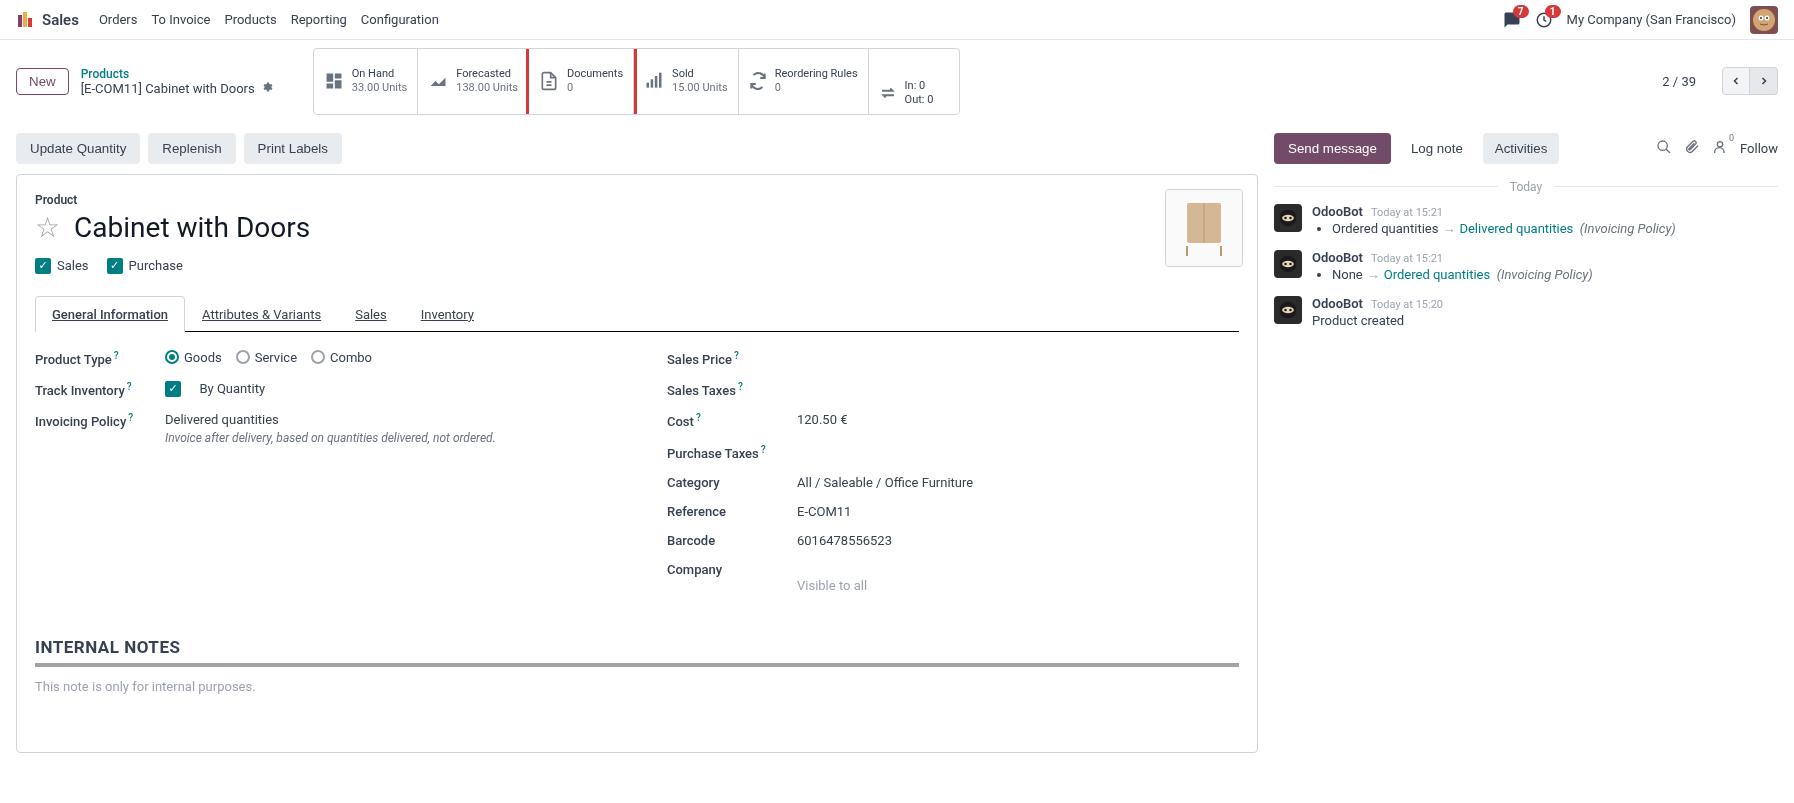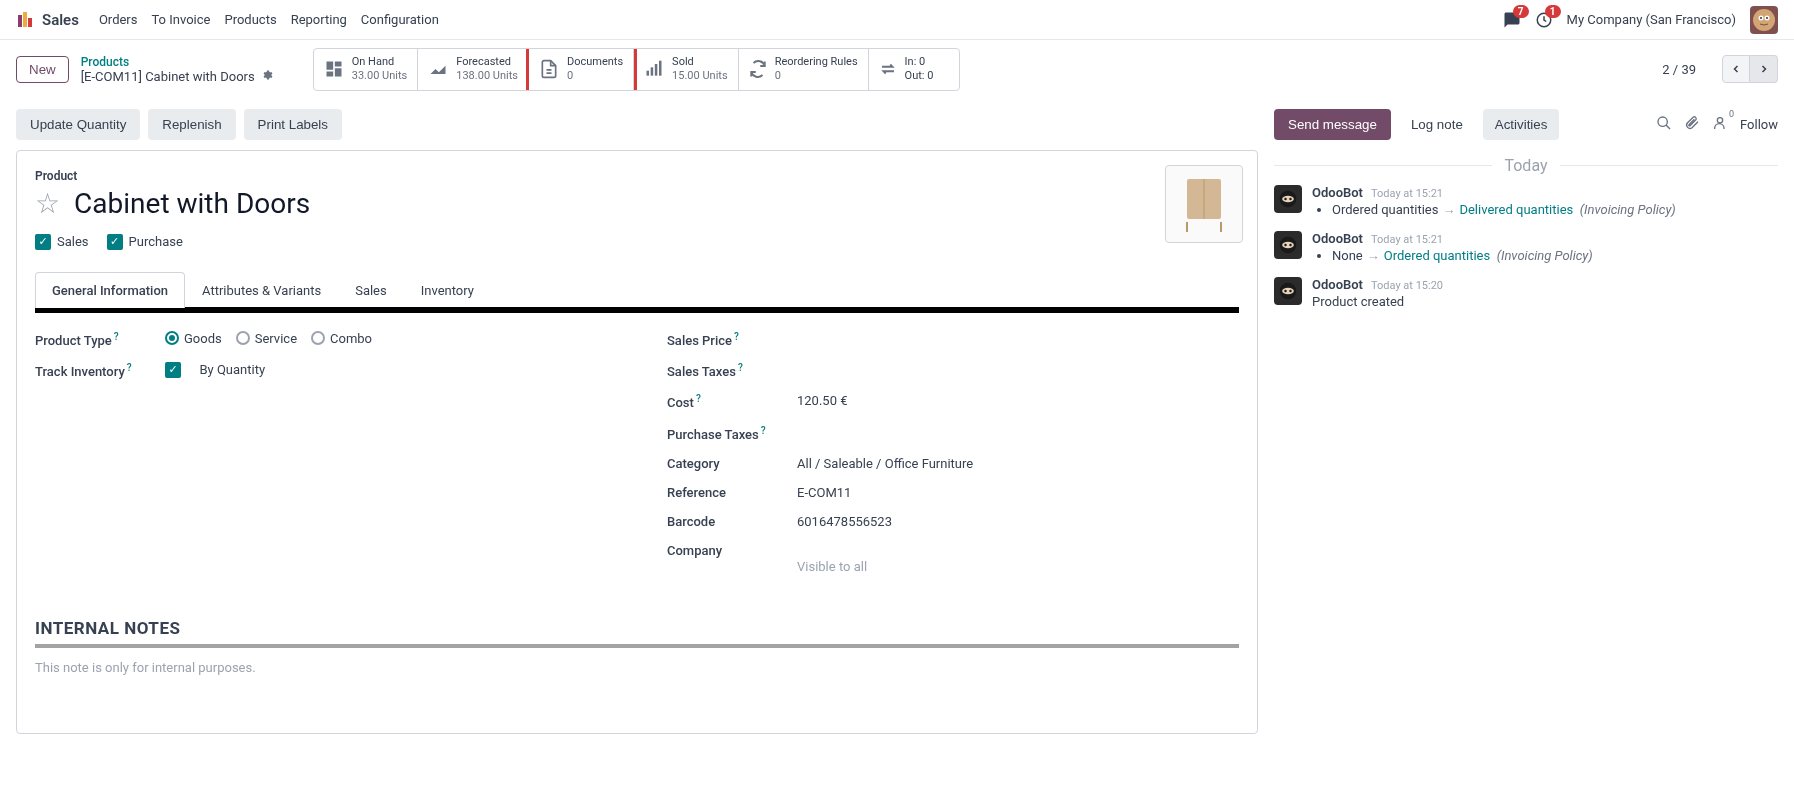--- a/index.html
+++ b/index.html
@@ -20,21 +20,21 @@
 
 .subhead { display: flex; align-items: center; padding: 8px 16px; }
 .btn-new { border: 1px solid #714b67; color: #714b67; background: #fff; padding: 5px 12px; border-radius: 4px; font-weight: 500; margin-right: 12px; cursor: pointer; }
 .breadcrumb { display: flex; flex-direction: column; }
 .breadcrumb-top { color: #017e84; font-size: 12px; font-weight: 500; }
 .breadcrumb-bottom { display: flex; align-items: center; gap: 6px; font-size: 13px; }
 .gear-small { color: #6b7280; }
 
 .stat-buttons { display: flex; margin-left: 40px; border: 1px solid #d1d5db; border-radius: 4px; overflow: hidden; }
 .stat-btn { display: flex; align-items: center; gap: 8px; padding: 6px 10px; border-right: 1px solid #d1d5db; cursor: pointer; min-width: 90px; }
-.stat-btn:last-child { border-right: none; }
+.stat-btn:last-child { border-right: none; margin-top: 24px; }
 .stat-btn.highlighted { outline: 3px solid #d63939; outline-offset: 0; }
 .stat-text { display: flex; flex-direction: column; font-size: 11px; line-height: 1.3; }
 .stat-text .label { color: #374151; }
 .stat-text .value { color: #6b7280; }
 .stat-icon { color: #6b7280; flex-shrink: 0; }
 
 .pager { margin-left: auto; display: flex; align-items: center; gap: 26px; }
 .pager-text { font-size: 13px; color: #374151; }
 .pager-btns { display: flex; }
 .pager-btn { width: 28px; height: 28px; display: flex; align-items: center; justify-content: center; background: #f3f4f6; border: 1px solid #d1d5db; cursor: pointer; }
@@ -54,21 +54,21 @@
 .title-row { display: flex; align-items: center; gap: 14px; margin-top: 4px; }
 .star { color: #9ca3af; font-size: 28px; cursor: pointer; }
 .title { font-size: 28px; font-weight: 400; color: #111827; }
 .card-rel { position: relative; }
 .thumb-inner { position: absolute; right: 14px; top: 14px; width: 78px; height: 78px; border: 1px solid #d1d5db; border-radius: 4px; display: flex; align-items: center; justify-content: center; background: #fafafa; }
 
 .checks { display: flex; gap: 18px; margin-top: 14px; }
 .check { display: flex; align-items: center; gap: 6px; }
 .check-box { width: 16px; height: 16px; background: #017e84; border-radius: 2px; display: flex; align-items: center; justify-content: center; color: #fff; font-size: 11px; }
 
-.tabs { display: flex; border-bottom: 6px solid #000000; margin-top: 22px; }
+.tabs { display: flex; border-bottom: 1px solid #000000; margin-top: 22px; text-decoration: underline; }
 .tab { padding: 10px 16px; cursor: pointer; color: #374151; border: 1px solid transparent; border-bottom: none; margin-bottom: -1px; }
 .tab.active { border-color: #d1d5db; background: #fff; border-radius: 4px 4px 0 0; font-weight: 500; }
 
 .form-grid { display: flex; gap: 60px; margin-top: 18px; }
 .form-col { flex: 1; }
 .form-row { display: flex; margin-bottom: 14px; align-items: flex-start; }
 .form-label { width: 130px; font-size: 13px; font-weight: 500; color: #374151; flex-shrink: 0; }
 .form-label .help { color: #017e84; font-size: 10px; vertical-align: super; margin-left: 2px; }
 .form-value { flex: 1; color: #374151; }
 .form-value.muted { color: #9ca3af; margin-top: 16px; }
@@ -85,21 +85,21 @@
 
 .chatter-head { display: flex; align-items: center; gap: 8px; padding: 10px 0; }
 .msg-btn { background: #714b67; color: #fff; border: none; padding: 8px 14px; border-radius: 4px; font-weight: 500; cursor: pointer; }
 .note-btn { background: transparent; border: none; padding: 8px 12px; font-weight: 500; color: #374151; cursor: pointer; }
 .act-btn { background: #e9ecef; border: none; padding: 8px 12px; border-radius: 4px; font-weight: 500; color: #374151; cursor: pointer; }
 .chatter-icons { margin-left: auto; display: flex; gap: 12px; align-items: center; color: #6b7280; }
 .follow { color: #374151; font-size: 13px; }
 .follower-icon { position: relative; }
 .follower-count { position: absolute; top: -6px; right: -6px; font-size: 9px; color: #6b7280; }
 
-.divider-label { display: flex; align-items: center; color: #9ca3af; font-size: 16px; margin: 6px 0 10px; }
+.divider-label { display: flex; align-items: center; color: #9ca3af; font-size: 12px; margin: 6px 0 10px; }
 .divider-label::before, .divider-label::after { content: ''; flex: 1; border-top: 1px solid #e5e7eb; }
 .divider-label span { padding: 0 12px; }
 
 .log-entry { display: flex; gap: 10px; margin-bottom: 14px; }
 .log-avatar { width: 28px; height: 28px; border-radius: 4px; background: #2b2b2b; flex-shrink: 0; display: flex; align-items: center; justify-content: center; }
 .log-body { flex: 1; }
 .log-head { display: flex; align-items: baseline; gap: 8px; }
 .log-user { font-weight: 600; color: #374151; font-size: 13px; }
 .log-time { color: #9ca3af; font-size: 11px; }
 .log-content { margin-top: 2px; font-size: 13px; }
@@ -302,20 +302,27 @@
               <span class="radio-opt">
                   <span class="radio"></span>
                   <span>Combo</span>
                 </span>
             </div>
           </div>
           <div class="form-row">
             <div class="form-label"><span>Track Inventory</span><span class="help">?</span></div>
             <div class="form-value">
               <span class="check"><span class="check-box">✓</span>&nbsp;&nbsp;<span>By Quantity</span></span>
+            </div>
+          </div>
+          <div class="form-row">
+            <div class="form-label"><span>Invoicing Policy</span><span class="help">?</span></div>
+            <div class="form-value">
+              <div>Delivered quantities</div>
+              <div class="invoice-note">Invoice after delivery, based on quantities delivered, not ordered.</div>
             </div>
           </div>
         </div>
         <div class="form-col">
           <div class="form-row">
               <div class="form-label"><span>Sales Price</span><span class="help">?</span></div>
             </div>
           <div class="form-row">
               <div class="form-label"><span>Sales Taxes</span><span class="help">?</span></div>
               <div class="form-value"></div>

